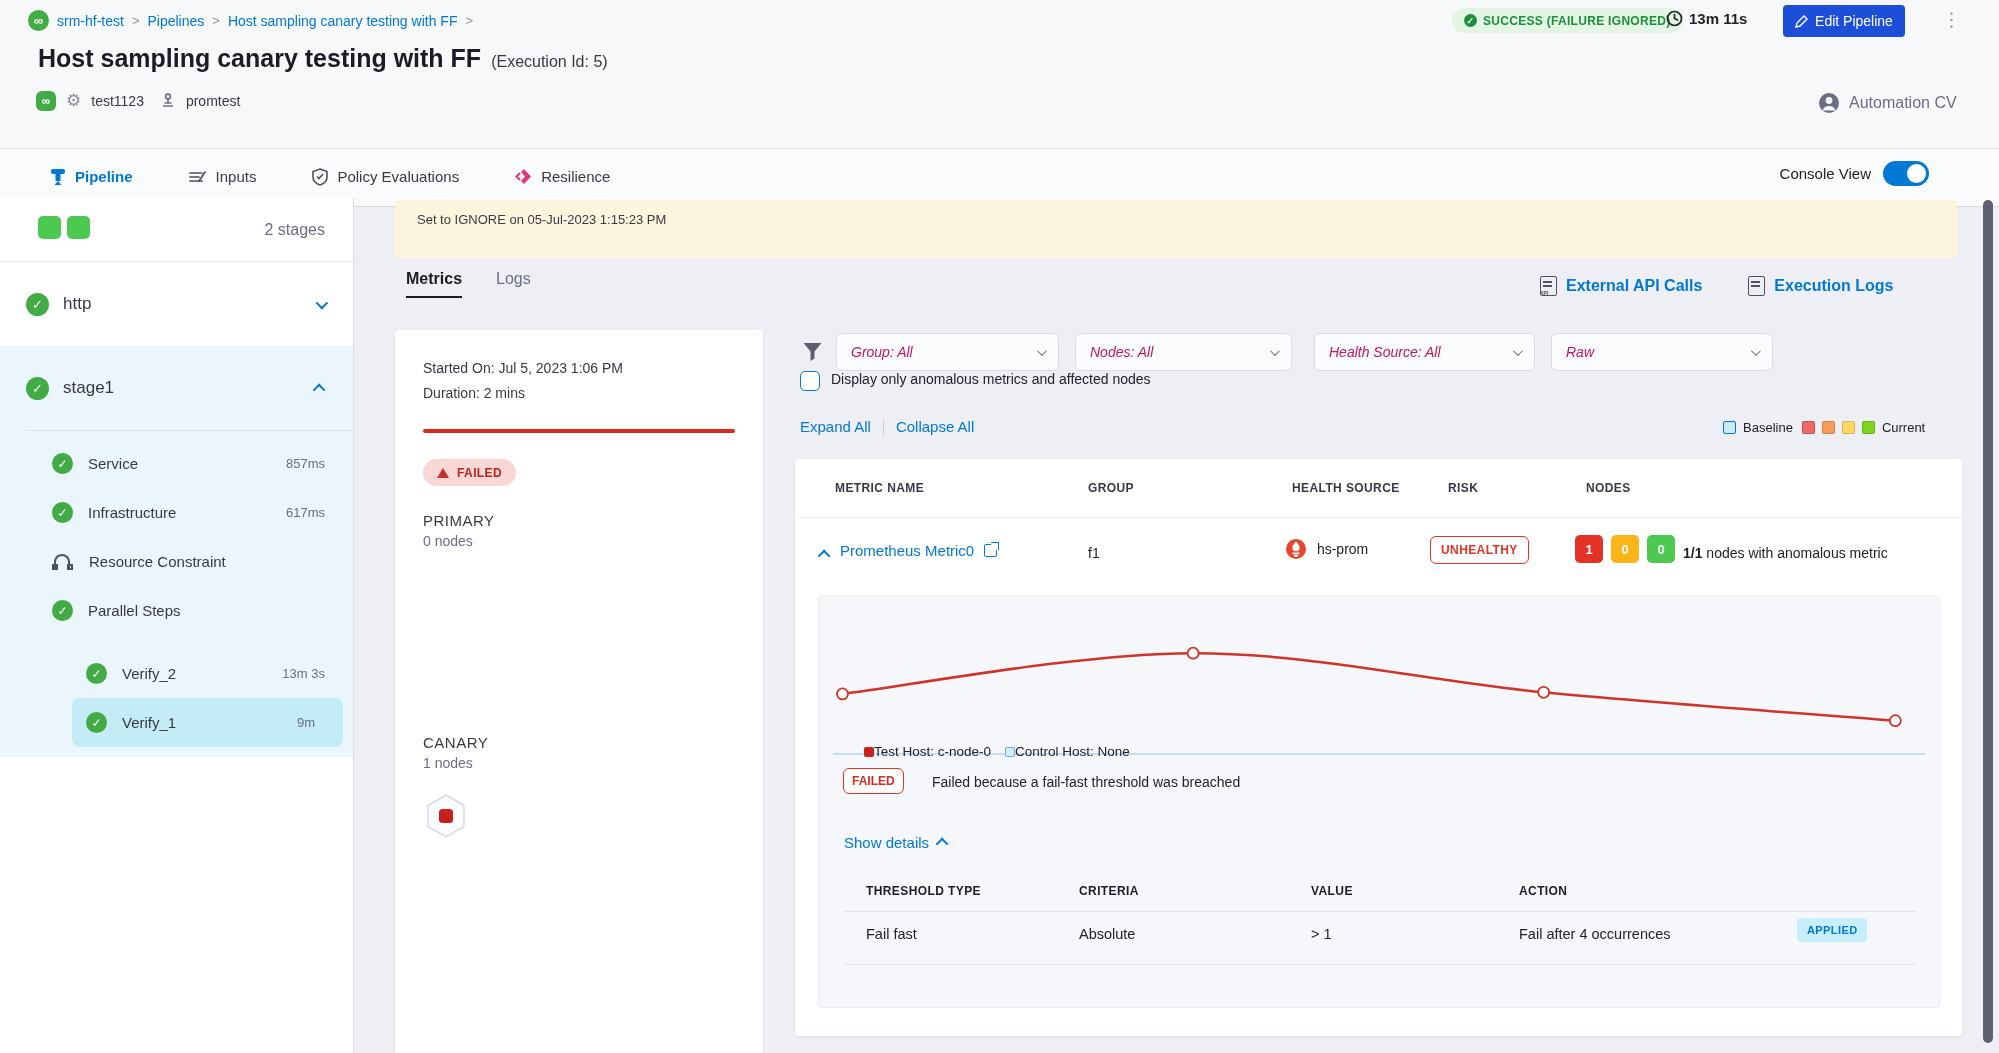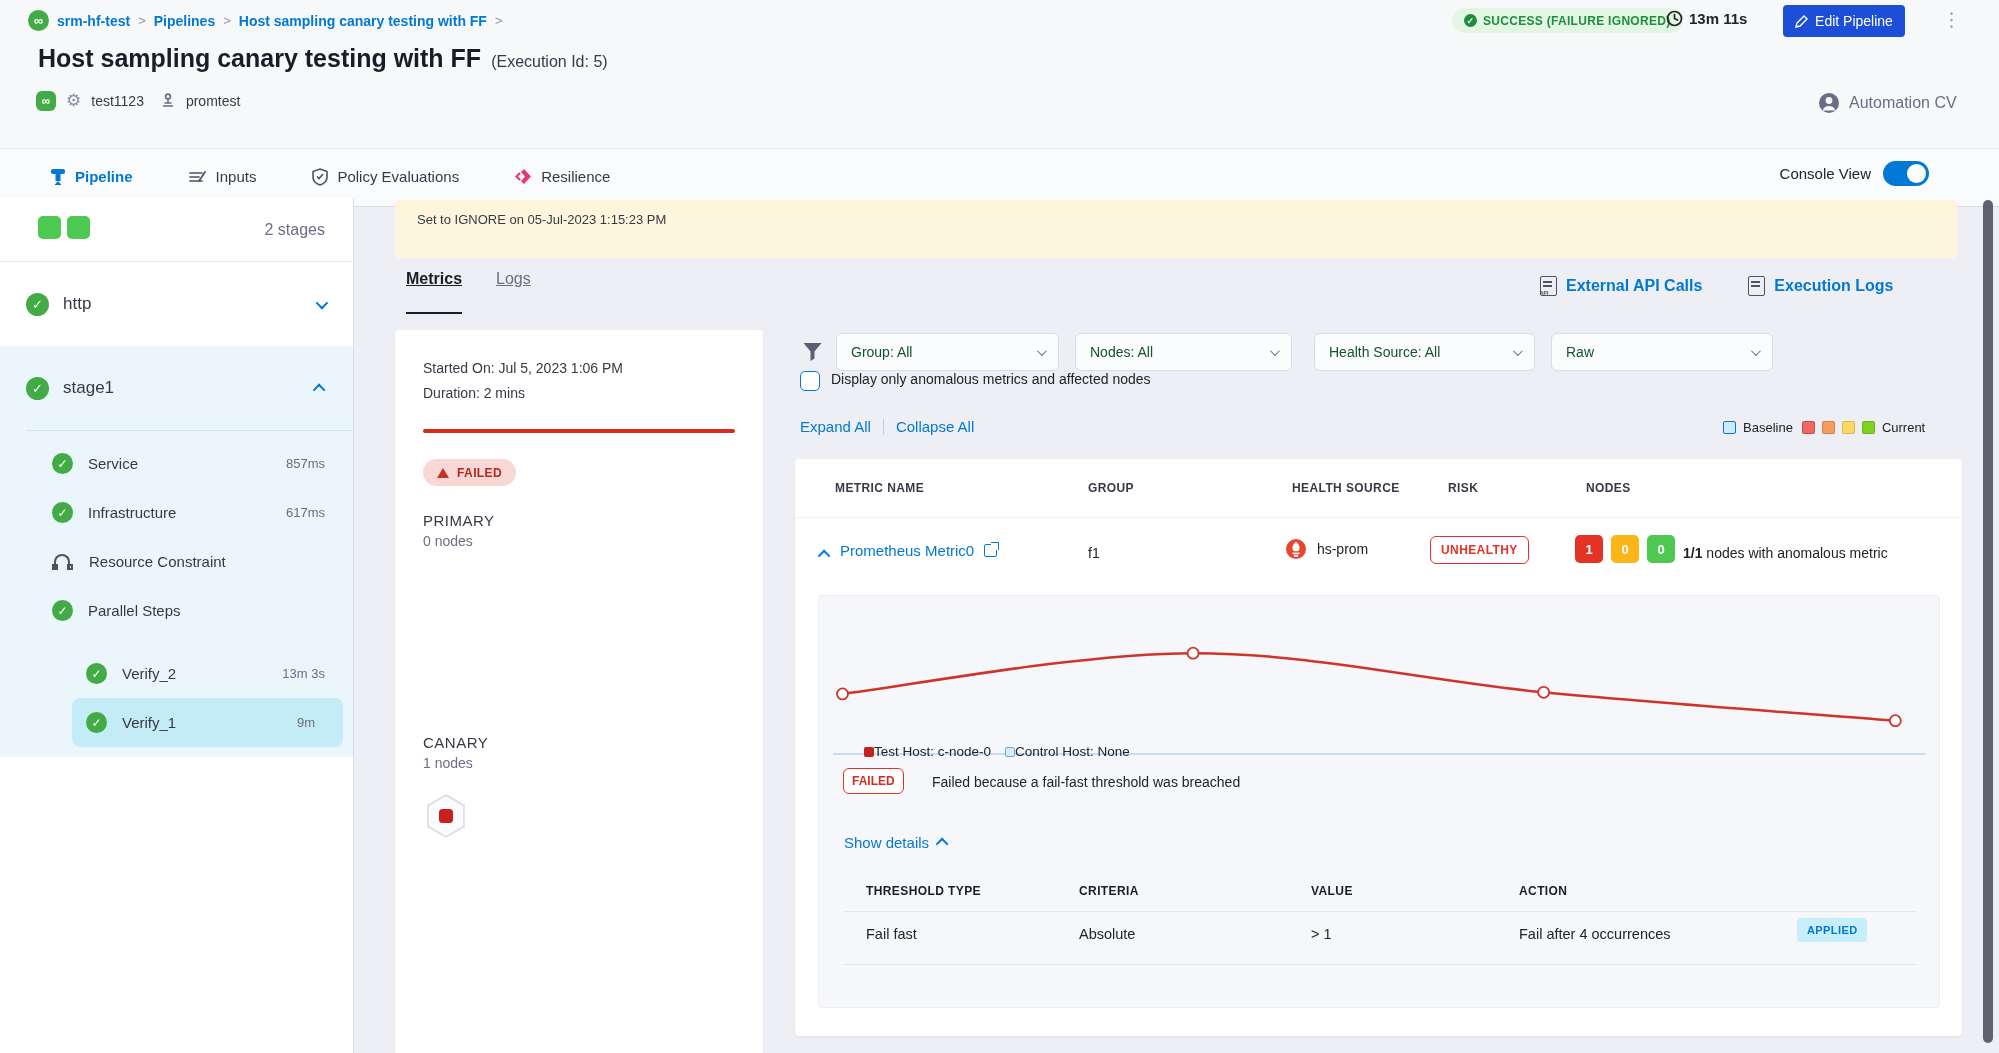--- a/index.html
+++ b/index.html
@@ -5,21 +5,21 @@
   * { margin:0; padding:0; box-sizing:border-box; }
   html,body { width:1999px; height:1053px; }
   body {
     position:relative; background:#edeff5; overflow:hidden;
     font-family:"Liberation Sans", sans-serif; color:#22222a;
   }
 
   
   .hdr { position:absolute; top:0; left:0; width:100%; height:148px; background:#f7f8fa; }
   .crumb { position:absolute; top:10px; left:28px; display:flex; align-items:center; gap:8px; font-size:14px; }
-  .crumb a { color:#0278d5; text-decoration:none; font-weight:700; }
+  .crumb a { color:#0278d5; text-decoration:none; font-weight:400; }
   .crumb .sep { color:#9293a9; font-size:13px; }
   .logo-dot { width:21px; height:21px; border-radius:50%; background:#42ab45; color:#fff;
     display:flex; align-items:center; justify-content:center; font-size:13px; font-weight:bold; }
   .badge-success { position:absolute; top:8px; left:1452px; height:25px; padding:0 12px; border-radius:13px;
     background:#e3f6e4; color:#1e8e3e; font-size:12px; font-weight:bold; letter-spacing:.3px;
     display:flex; align-items:center; gap:6px; }
   .tick-circle { width:13px; height:13px; border-radius:50%; background:#1e8e3e; color:#fff; font-size:9px;
     display:flex; align-items:center; justify-content:center; }
   .dur { position:absolute; top:10px; left:1666px; display:flex; align-items:center; gap:6px;
     font-size:15px; font-weight:bold; color:#22222a; }
@@ -75,39 +75,39 @@
     border-bottom:none; border-radius:9px 9px 0 0; }
   .rc-icon .b1,.rc-icon .b2 { position:absolute; bottom:0; width:6px; height:6px; border:2px solid #4f5162; }
   .rc-icon .b1 { left:0; } .rc-icon .b2 { right:1px; }
 
   
   .banner { position:absolute; left:395px; top:200px; width:1562px; height:58px; background:#fdf6dd;
     border-radius:4px; padding:9px 22px; }
   .banner .t { font-size:14px; font-weight:bold; color:#1c1c28; }
   .banner .s { font-size:13px; color:#383946; margin-top:3px; }
   .mtabs { position:absolute; left:406px; top:270px; display:flex; gap:34px; font-size:16px; }
-  .mtab { padding-bottom:24px; color:#6b6d85; cursor:pointer;text-decoration:underline; }
+  .mtab { padding-bottom:8px; color:#6b6d85; cursor:pointer; }
   .mtab.active { color:#1c1c28; font-weight:bold; border-bottom:2px solid #1c1c28; }
   .hdr-links { position:absolute; top:276px; left:1540px; display:flex; gap:46px; }
   .hlink { display:flex; align-items:center; gap:9px; color:#0278d5; font-size:16px; font-weight:bold; cursor:pointer; }
 
   .card-left { position:absolute; left:395px; top:330px; width:368px; bottom:0; background:#fff;
     border-radius:4px 4px 0 0; box-shadow:0 1px 2px rgba(40,41,61,.08); padding:30px 28px; }
   .card-left .line1 { font-size:14px; color:#383946; }
   .redbar { height:4px; border-radius:2px; background:#da291d; margin-top:28px; }
   .failed-pill { margin-top:26px; display:inline-flex; align-items:center; gap:8px; height:27px; padding:0 14px;
     border-radius:14px; background:#f8d7d4; color:#b4271f; font-size:12px; font-weight:bold; letter-spacing:.4px; }
   .tri { width:0; height:0; border-left:6px solid transparent; border-right:6px solid transparent;
     border-bottom:10px solid #c6302b; position:relative; }
   .grp-label { font-size:15px; color:#383946; letter-spacing:.5px; }
   .grp-nodes { font-size:14px; color:#6b6d85; margin-top:4px; }
 
   .funnel { position:absolute; left:802px; top:341px; }
   .dd { position:absolute; top:333px; height:38px; background:#fbfcfe; border:1px solid #d9dbe7; border-radius:6px;
-    display:flex; align-items:center; justify-content:space-between; padding:0 14px; font-size:14px; color:#14532d; cursor:pointer; }
+    display:flex; align-items:center; justify-content:space-between; padding:0 14px; font-size:14px; color:#be185d; cursor:pointer;font-style:italic; }
   .dd .dchev { width:7px; height:7px; border-right:1.5px solid #6b6d85; border-bottom:1.5px solid #6b6d85;
     transform:rotate(45deg) translateY(-2px); }
   .chk-row { position:absolute; left:800px; top:371px; display:flex; align-items:flex-start; gap:11px; font-size:14px; color:#22222a; }
   .chkbox { width:20px; height:20px; border:1.5px solid #0278d5; border-radius:5px; background:#fff; cursor:pointer; }
   .exp-row { position:absolute; left:800px; top:418px; display:flex; align-items:center; gap:12px; font-size:15px; }
   .exp-row a { color:#0278d5; text-decoration:none; cursor:pointer; }
   .exp-row .vbar { width:1px; height:16px; background:#c9cad6; }
   .legend-row { position:absolute; left:1723px; top:420px; display:flex; align-items:center; gap:7px; font-size:13px; color:#22222a; }
   .lg-sq { width:13px; height:13px; border-radius:2px; }
   .lg-base { background:#cdeafb; border:1.5px solid #0278d5; }

